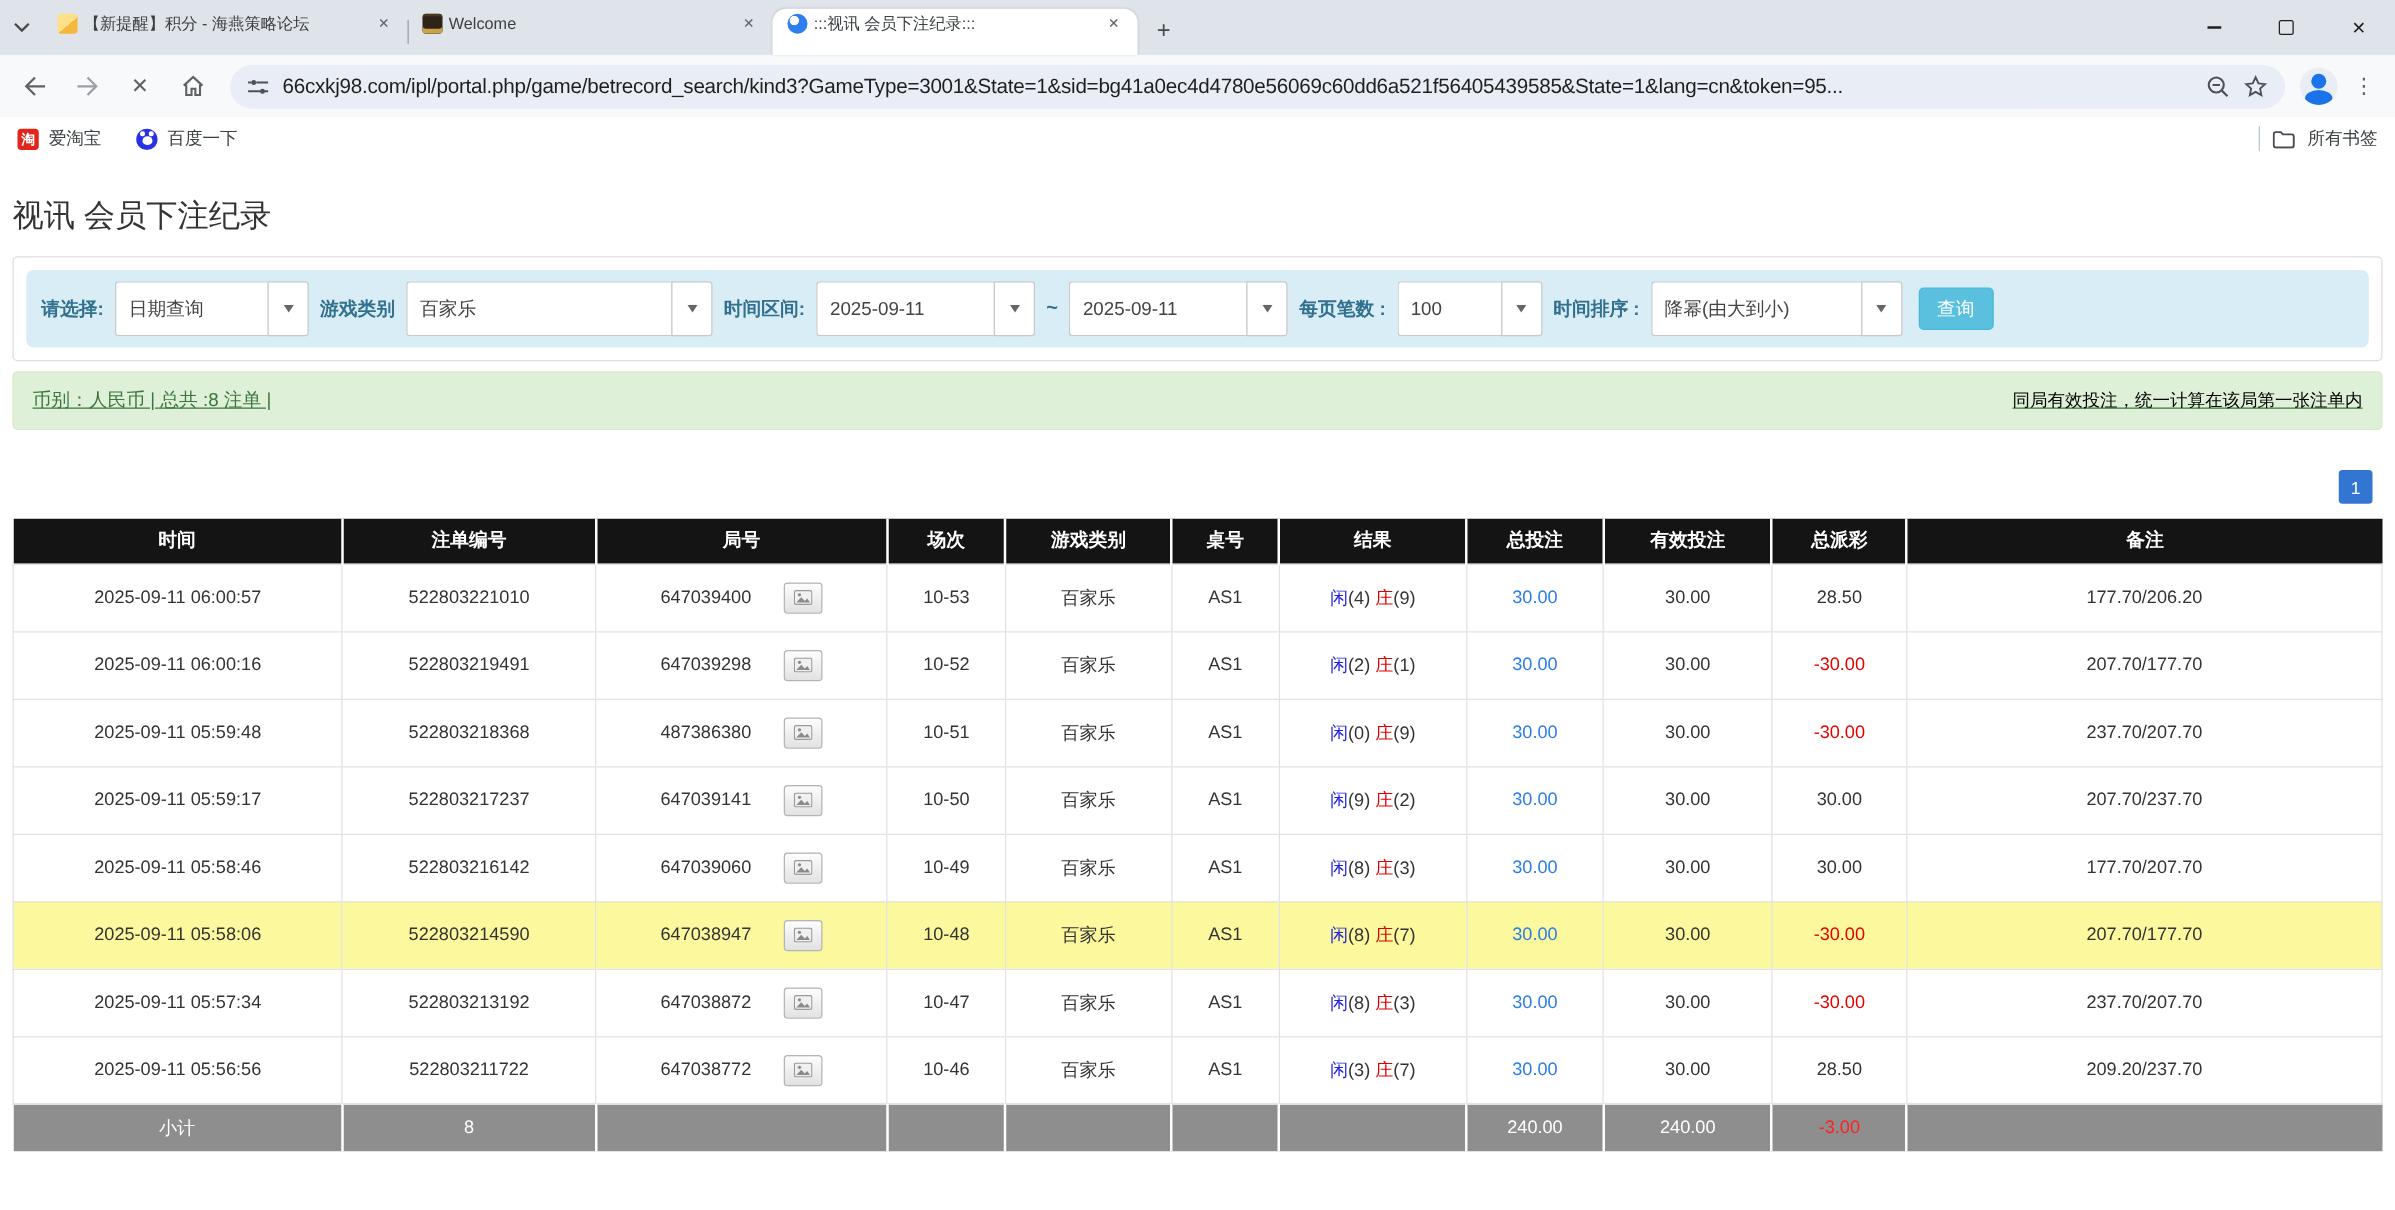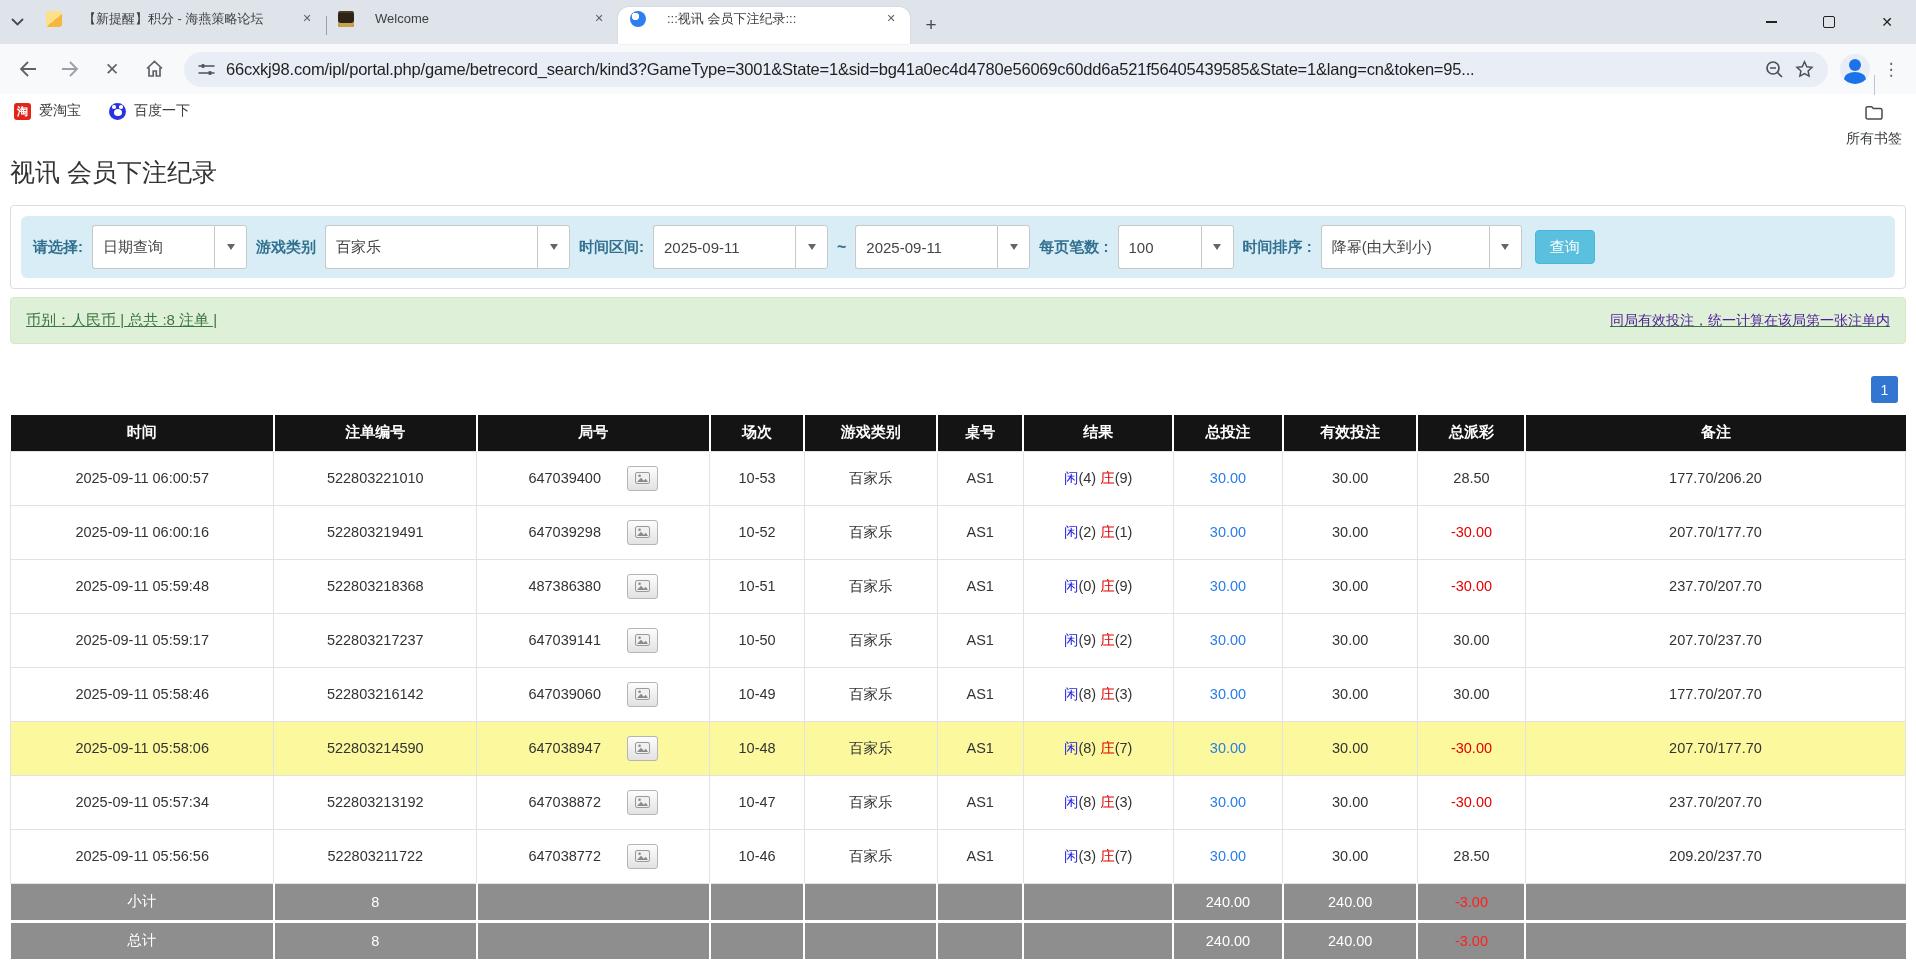--- a/index.html
+++ b/index.html
@@ -4,21 +4,21 @@
 <style>
   * { box-sizing: border-box; margin: 0; padding: 0; }
   html,body { width:1916px; height:968px; overflow:hidden;
     font-family:"Liberation Sans","DejaVu Sans",sans-serif; background:#fff; }
 
   
   .tabstrip { height:44px; background:#dfe3ea; display:flex; align-items:flex-end; position:relative; }
   .tab-search { width:34px; height:44px; display:flex; align-items:center; justify-content:center; color:#45484d; }
   .tab-search svg { display:block; }
   #tabs { display:flex; align-items:flex-end; }
-  .tab { width:292px; height:37px; display:flex; align-items:center; gap:21px; padding:0 10px 14px 12px;
+  .tab { width:292px; height:37px; display:flex; align-items:center; gap:5px; padding:0 10px 14px 12px;
          font-size:13px; color:#3c4043; position:relative; }
   .tab:not(.active):not(:first-child)::before { content:''; position:absolute; left:0; top:9px; width:1px; height:19px; background:#9aa0a8; }
   .tab.active { background:#fff; border-radius:11px 11px 0 0; box-shadow:0 0 2px rgba(0,0,0,.12); }
   .tab-title { flex:1; white-space:nowrap; overflow:hidden; text-overflow:ellipsis; }
   .tab-close { width:18px; height:18px; border-radius:50%; display:flex; align-items:center; justify-content:center;
                font-size:11px; color:#5f6368; }
   .favicon { width:16px; height:16px; flex:0 0 16px; display:inline-block; }
   .f-yellow-doc { background:linear-gradient(140deg,#ffe08a 0 55%,#f5b73c 55%); border-radius:3px; }
   .f-dark-gold  { background:#2e2317; border-radius:3px; box-shadow:inset 0 -4px 0 #c9a24a, inset 0 2px 0 #4a3a22; }
   .f-blue-globe { background:radial-gradient(circle at 34% 34%, #fff 0 3.5px, #2d7ff0 4px); border-radius:50%; }
@@ -40,21 +40,21 @@
   .url-text { flex:1; font-size:16.5px; color:#1f1f1f; white-space:nowrap; overflow:hidden; letter-spacing:-0.2px; }
   .omni-icon { flex:0 0 auto; display:flex; align-items:center; color:#4d5156; }
   .avatar { width:30px; height:30px; border-radius:50%; position:relative; overflow:hidden; background:#e9eef6; flex:0 0 30px; }
   .avatar::before { content:''; position:absolute; left:9px; top:5px; width:12px; height:12px; border-radius:50%; background:#1a73e8; }
   .avatar::after  { content:''; position:absolute; left:4px; top:18px; width:22px; height:14px; border-radius:50% 50% 0 0; background:#1a73e8; }
   .kebab { width:30px; display:flex; align-items:center; justify-content:center; color:#5f6368; font-size:17px; letter-spacing:0; }
 
   .bookmarks-bar { height:34px; background:#fff; display:flex; align-items:center; padding:0 14px; gap:28px;
                    font-size:14px; color:#3c4043; }
   .bm-item { display:flex; align-items:center; gap:8px; }
-  .bm-right { margin-left:auto; display:flex; align-items:center; gap:10px;flex-direction:column; }
+  .bm-right { margin-left:auto; display:flex; align-items:center; gap:10px; }
   .bm-divider { width:1px; height:20px; background:#b8c4d8; }
   .ic-taobao { width:17px; height:17px; background:#e1251b; border-radius:3px; color:#fff; font-size:11px;
                display:flex; align-items:center; justify-content:center; font-weight:bold; }
   .ic-baidu { width:17px; height:17px; border-radius:50%; background:#2932e1; position:relative; }
   .ic-baidu::after { content:''; position:absolute; left:4.5px; top:6px; width:8px; height:7px; background:#fff;
                      border-radius:50% 50% 45% 45%; }
   .ic-baidu::before { content:''; position:absolute; left:3px; top:2.5px; width:3.5px; height:3.5px; background:#fff; border-radius:50%;
                       box-shadow:7px 0 0 #fff; }
   .folder-icon svg { display:block; }
 
@@ -71,21 +71,21 @@
   .combo-btn { width:33px; border:1px solid #c8c8c8; background:#fff; border-radius:0 3px 3px 0;
                display:flex; align-items:center; justify-content:center; cursor:pointer; }
   .tri { width:0; height:0; border-left:4.5px solid transparent; border-right:4.5px solid transparent; border-top:6px solid #666; }
   .tilde { color:#31708f; font-weight:bold; }
   .search-btn { background:#5bc0de; border:1px solid #46b8da; color:#fff; border-radius:4px; height:34px;
                 padding:0 14px; font-size:15px; cursor:pointer; margin-left:4px; }
 
   .alert-green { margin:8px 10px 4px; background:#dff0d8; border:1px solid #d6e9c6; border-radius:4px;
                  padding:13px 15px; display:flex; justify-content:space-between; align-items:center;
                  font-size:15px; color:#3c763d;text-decoration:underline; }
-  .red-note { color:#4c1d95; font-size:14px; }
+  .red-note { color:#000000; font-size:14px; }
 
   .pagination { display:flex; justify-content:flex-end; margin:32px 18px 12px; }
   .page-btn { background:#3276d2; color:#fff; min-width:27px; height:27px; border-radius:3px;
               display:flex; align-items:center; justify-content:center; font-size:14px; cursor:pointer; }
 
   .table-wrap { margin:0 10px; }
   table { width:100%; border-collapse:collapse; table-layout:fixed; }
   thead th { background:#141414; color:#fff; font-weight:bold; font-size:15px; height:36px;
              border-right:2px solid #fff; }
   thead th:last-child { border-right:none; }
@@ -479,29 +479,16 @@
             <td></td>
             <td></td>
             <td></td>
             <td></td>
             <td></td>
             <td>240.00</td>
             <td>240.00</td>
             <td class="neg-sum">-3.00</td>
             <td></td>
           </tr>
-          <tr class="sum total">
-            <td>总计</td>
-            <td>8</td>
-            <td></td>
-            <td></td>
-            <td></td>
-            <td></td>
-            <td></td>
-            <td>240.00</td>
-            <td>240.00</td>
-            <td class="neg-sum">-3.00</td>
-            <td></td>
-          </tr>
         </tbody>
     </table>
   </div>
 </div>
 
 </body></html>

